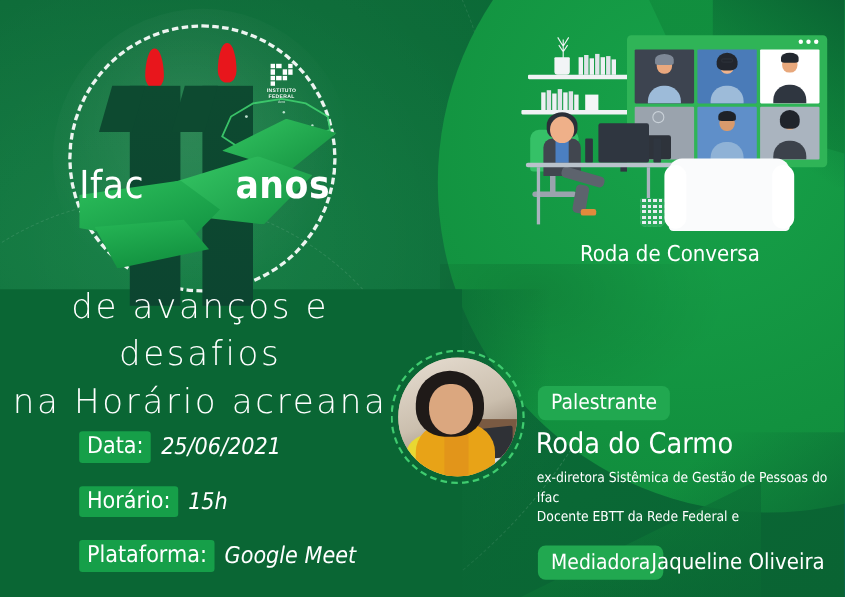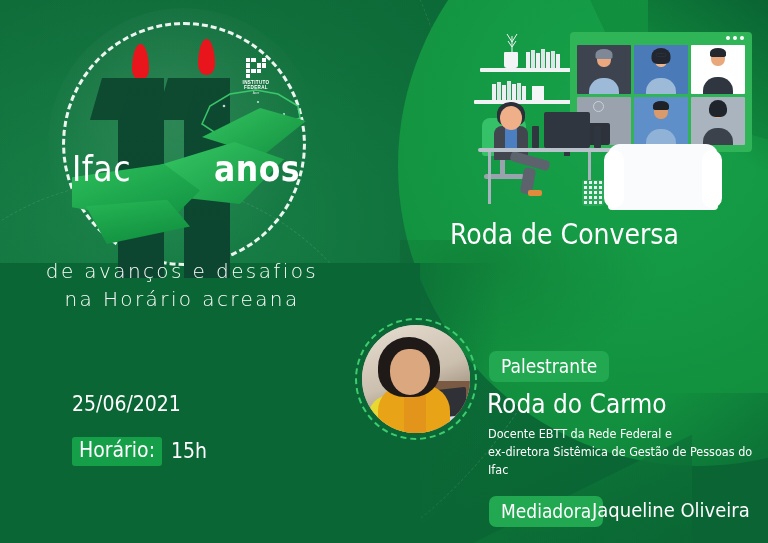--- a/index.html
+++ b/index.html
@@ -151,39 +151,39 @@
     letter-spacing:.5px;
   }
   .word-ifac{position:absolute;left:10px;top:0;}
   .word-anos{position:absolute;left:152px;top:0;font-weight:bold;}
 
   
   .tagline{
     position:absolute;left:0;top:258px;width:364px;
     text-align:center;color:#fff;
     font-family:"DejaVu Sans","Liberation Sans",sans-serif;
-    font-size:20px;line-height:1.38;letter-spacing:2.4px;
+    font-size:31px;line-height:1.38;letter-spacing:2.4px;
     font-weight:300;
   }
 
   
   .info{
     position:absolute;left:72px;top:392px;
   }
   .info-row{
     display:flex;align-items:center;gap:9px;margin-bottom:21px;
     color:#fff;font-size:21px;
     font-family:"DejaVu Sans Condensed","Liberation Sans",sans-serif;
   }
   .chip{
     background:#169f49;color:#fff;
     padding:2px 7px 3px;border-radius:3px;
     font-size:21px;line-height:1.12;white-space:nowrap;
   }
-  .info-val{white-space:nowrap;}
+  .info-val{white-space:nowrap;font-style:italic;}
 
   
   .illus{position:absolute;left:470px;top:22px;width:290px;height:190px;}
   .shelf{position:absolute;background:#f0f2f4;border-radius:1px;}
   .sh1{left:10px;top:46px;width:92px;height:4px;}
   .sh2{left:4px;top:78px;width:100px;height:4px;}
   .book{position:absolute;bottom:0;width:4px;background:#e9ecef;}
   .plantpot{position:absolute;left:34px;top:30px;width:14px;height:16px;background:#f2f4f6;border-radius:1px 1px 3px 3px;}
   .twig{position:absolute;left:36px;top:8px;width:12px;height:24px;}
   .vcwin{
@@ -216,22 +216,22 @@
   .woman-head{position:absolute;left:30px;top:84px;width:22px;height:24px;background:#efb089;border-radius:50%;}
   .woman-hair{position:absolute;left:27px;top:80px;width:28px;height:24px;background:#2b2f38;border-radius:50% 50% 34% 34%;}
   .woman-body{position:absolute;left:24px;top:104px;width:34px;height:34px;background:#41464f;border-radius:8px 8px 0 0;}
   .woman-shirt{position:absolute;left:35px;top:104px;width:12px;height:22px;background:#4b7fc1;}
   .woman-leg{position:absolute;left:40px;top:134px;width:40px;height:10px;background:#5d636d;border-radius:4px;transform:rotate(16deg);}
   .woman-leg2{position:absolute;left:52px;top:146px;width:12px;height:26px;background:#5d636d;border-radius:4px;transform:rotate(10deg);}
   .shoe{position:absolute;left:58px;top:168px;width:14px;height:6px;background:#e08a3c;border-radius:2px;}
 
   
   .roda{
-    position:absolute;left:450px;top:218px;width:318px;
-    color:#fff;font-size:28px;
+    position:absolute;left:450px;top:218px;width:318px;text-align:center;
+    color:#fff;font-size:20px;
     font-family:"DejaVu Sans Condensed","Liberation Sans",sans-serif;
   }
   .tema{
     position:absolute;left:440px;top:272px;width:328px;text-align:center;
     color:#fff;font-size:25px;font-weight:700;
     font-family:"DejaVu Sans Condensed","Liberation Sans",sans-serif;
   }
 
   
   .photo-wrap{
@@ -362,25 +362,30 @@
     </div>
   </div>
 
   <div class="tagline">
     <div>de avanços e desafios</div>
     <div>na Horário acreana</div>
   </div>
 
   <div class="info">
     <div class="info-row">
+      <span class="chip">Data:</span>
       <span class="info-val">25/06/2021</span>
     </div>
     <div class="info-row">
       <span class="chip">Horário:</span>
       <span class="info-val">15h</span>
+    </div>
+    <div class="info-row">
+      <span class="chip">Plataforma:</span>
+      <span class="info-val">Google Meet</span>
     </div>
   </div>
 
   <div class="illus">
     <div class="plantpot"></div>
     <svg class="twig" viewBox="0 0 12 24">
       <path d="M6 24 L6 6 M6 12 L1 4 M6 12 L11 4 M6 17 L2 11 M6 17 L10 11" stroke="#f2f4f6" stroke-width="1" fill="none"></path>
     </svg>
     <div class="shelf sh1"></div>
     <div class="shelf sh2"></div>
@@ -476,20 +481,20 @@
       <span class="ph-scarf"></span>
       <span class="ph-scarf2"></span>
       <span class="ph-hair"></span>
       <span class="ph-face"></span>
     </div>
   </div>
 
   <div class="pal-chip">Palestrante</div>
   <div class="pal-name">Roda do Carmo</div>
   <div class="pal-desc">
+    <div>ex-diretora Sistêmica de Gestão de Pessoas do Ifac</div>
     <div>Docente EBTT da Rede Federal e</div>
-    <div>ex-diretora Sistêmica de Gestão de Pessoas do Ifac</div>
   </div>
 
   <div class="med-chip">Mediadora</div>
   <div class="med-name">Jaqueline Oliveira</div>
 
 </div>
 
 </body></html>

